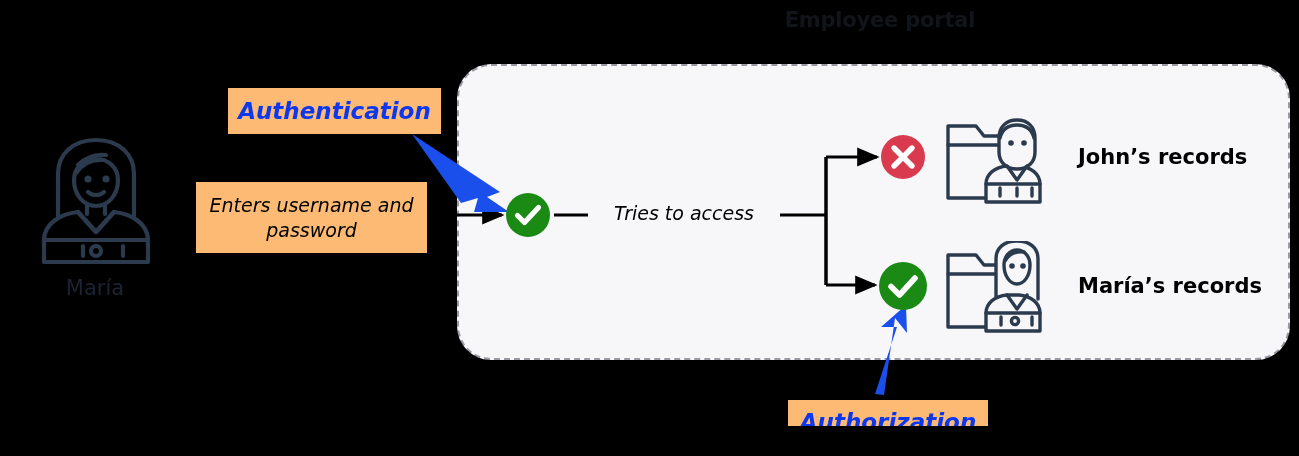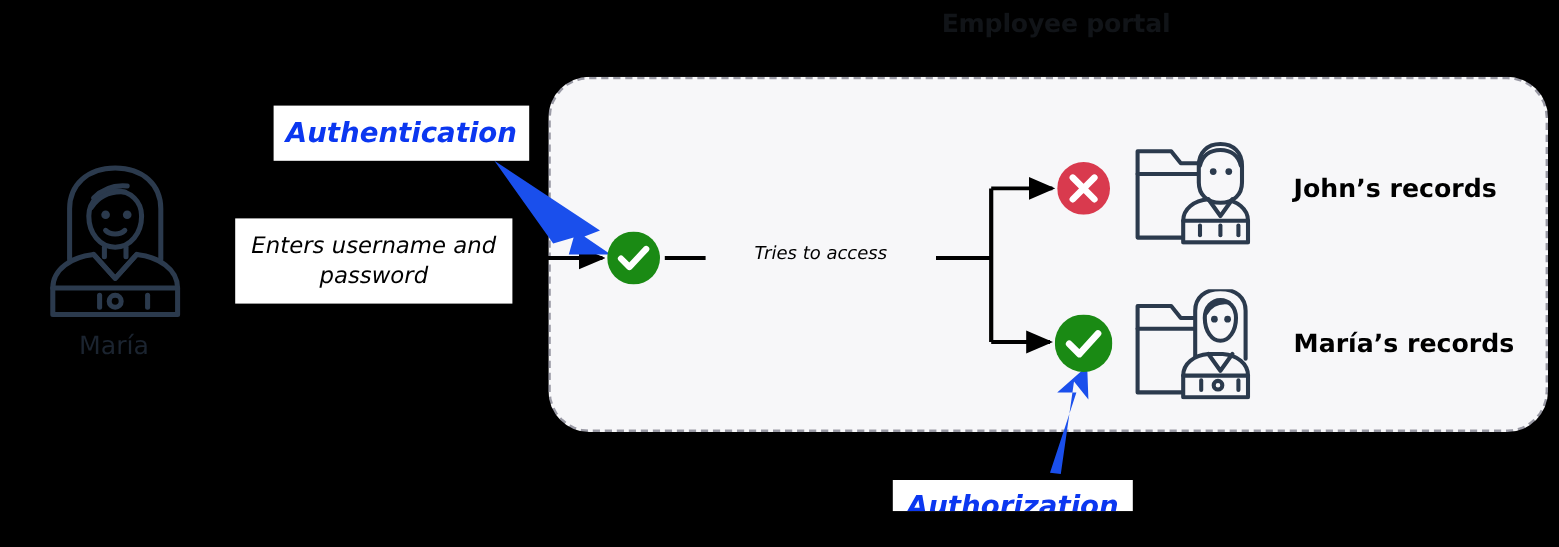--- a/index.html
+++ b/index.html
@@ -56,21 +56,21 @@
     width: 150px;
     text-align: center;
     font-size: 21px;
     font-weight: 400;
     color: #1b2430;
     white-space: nowrap;
   }
 
   
   .white-box {
-    background: #ffffff;
+    background: #fdba74;
     display: flex;
     align-items: center;
     justify-content: center;
     text-align: center;
     box-sizing: border-box;
   }
   #credentials-box {
     left: 196px;
     top: 182px;
     width: 231px;
@@ -85,21 +85,21 @@
     top: 88px;
     width: 213px;
     height: 46px;
     font-size: 23px;
     font-style: italic;
     font-weight: 700;
     color: #0b37f0;
     white-space: nowrap;
   }
   #authorization-label {
-    left: 744px;
+    left: 788px;
     top: 400px;
     width: 200px;
     height: 44px;
     font-size: 23px;
     font-style: italic;
     font-weight: 700;
     color: #0b37f0;
     white-space: nowrap;
   }
 
@@ -111,21 +111,21 @@
   #auth-check-badge  { left: 506px; top: 193px; width: 44px; height: 44px; }
   #john-deny-badge   { left: 881px; top: 135px; width: 44px; height: 44px; }
   #maria-allow-badge { left: 879px; top: 262px; width: 48px; height: 48px; }
 
   
   #tries-to-access {
     left: 596px;
     top: 202px;
     width: 176px;
     text-align: center;
-    font-size: 15px;
+    font-size: 19px;
     font-style: italic;
     color: #000000;
     white-space: nowrap;
   }
 
   
   .record-label {
     font-size: 21px;
     font-weight: 700;
     color: #000000;

